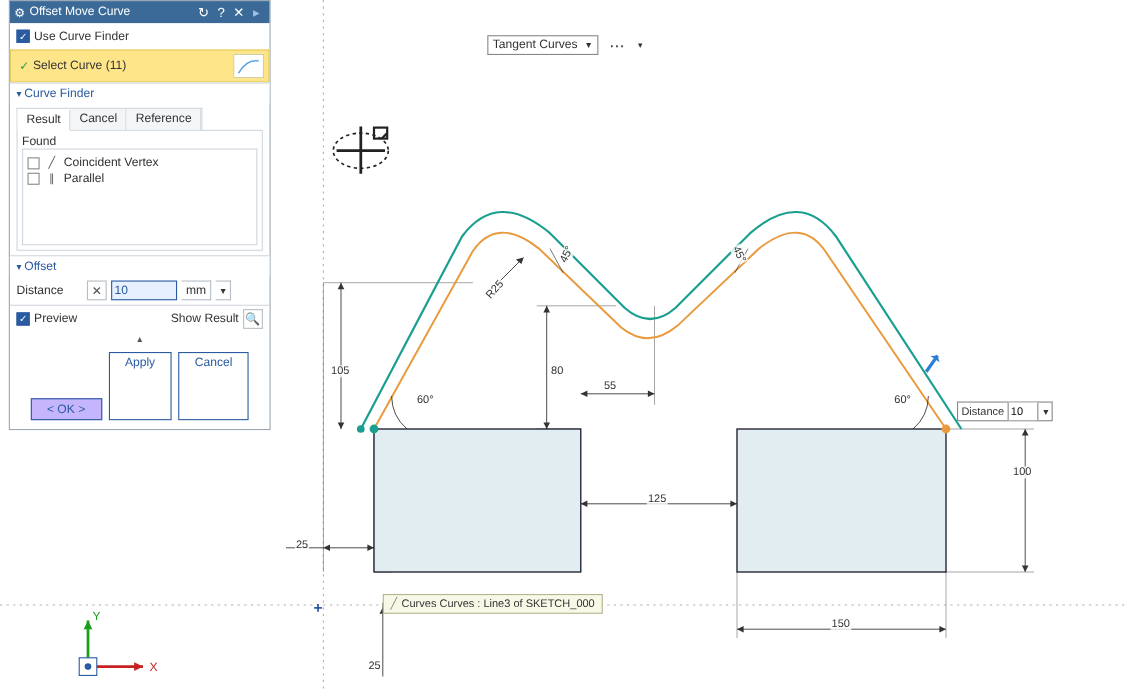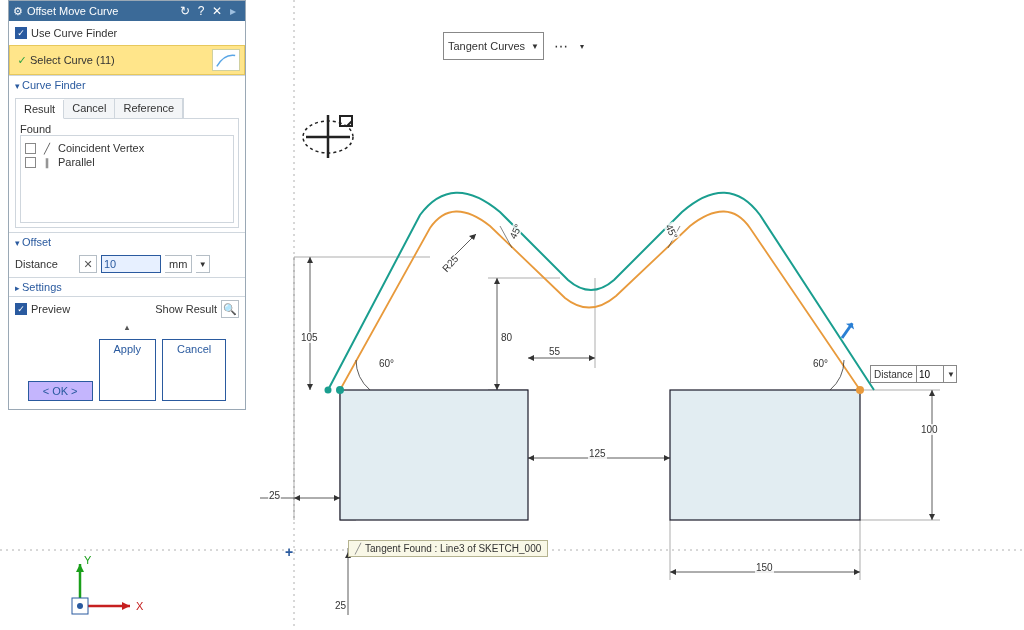--- a/index.html
+++ b/index.html
@@ -38,21 +38,21 @@
   .preview-row{ display:flex; align-items:center; padding:3px 6px; border-top:1px solid #d0d7de;}
   .preview-row .sr{ margin-left:auto; display:flex; align-items:center; gap:4px;}
   .preview-row .sr .mag{ width:18px; height:18px; border:1px solid #b5bec6; display:flex; align-items:center; justify-content:center; background:#fff; font-size:11px;}
   .caret-up{ text-align:center; font-size:9px; color:#555; padding:1px 0;}
   .btns{ display:flex; justify-content:center; gap:6px; padding:6px 4px 8px;}
   .btn{ border:1px solid #2a5a9f; background:#fff; color:#2a5a9f; padding:3px 14px; font-size:11px; cursor:pointer;}
   .btn.primary{ background:#c4b5fd;margin-top:42px;}
 
   
   .topbar{ position:absolute; left:443px; top:32px; display:flex; align-items:center; gap:6px;}
-  .ddl{ border:1px solid #888; background:#fff; height:28px; display:flex; align-items:center; padding:0 4px; font-size:11px; min-width:100px;}
+  .ddl{ border:1px solid #888; background:#fff; height:18px; display:flex; align-items:center; padding:0 4px; font-size:11px; min-width:100px;}
   .ddl .caret{ margin-left:auto; font-size:8px; padding-left:6px;}
   .dots{ height:18px; display:flex; align-items:center; font-size:14px; letter-spacing:2px; padding:0 4px; color:#333;}
   .dots-caret{ font-size:8px;}
 
   
   .canvas{ position:absolute; left:0; top:0; width:1024px; height:630px; }
   .orient{ position:absolute; left:300px; top:110px; }
 
   
   .dist-widget{ position:absolute; left:870px; top:365px; background:#fff; border:1px solid #888; display:flex; align-items:center; height:18px; font-size:10px;}
@@ -200,21 +200,21 @@
 </svg>
 
 <div class="dist-widget">
   <span>Distance</span>
   <input value="10" style="">
   <span class="car">▼</span>
 </div>
 
 <div class="tooltip">
   <span class="tgly">╱</span>
-  <span>Tangent Found : Line3 of SKETCH_000</span>
+  <span>Curves Curves : Line3 of SKETCH_000</span>
 </div>
 
 <svg class="triad" width="100" height="70">
   <line x1="20" y1="50" x2="70" y2="50" stroke="#c62020" stroke-width="2.5"></line>
   <path d="M70 50 l-8 -4 v8 z" fill="#c62020"></path>
   <text x="76" y="54" fill="#c62020" font-size="11">X</text>
   <line x1="20" y1="50" x2="20" y2="8" stroke="#1a9f1a" stroke-width="2.5"></line>
   <path d="M20 8 l-4 8 h8 z" fill="#1a9f1a"></path>
   <text x="24" y="8" fill="#1a9f1a" font-size="11">Y</text>
   <rect x="12" y="42" width="16" height="16" fill="#fff" stroke="#2a5a9f"></rect>
@@ -276,21 +276,20 @@
   <div class="sec-body">
     <div class="dist-row">
       <span class="lbl">Distance</span>
       <span class="toggle">✕</span>
       <input value="10" style="">
       <span class="unit">mm</span>
       <span class="dd">▼</span>
     </div>
   </div>
 
-  <div class="section-head collapsed">Settings</div>
 
   <div class="preview-row">
     <span class="chk on">✓</span>
     <span style="margin-left:4px;">Preview</span>
     <span class="sr">
       <span>Show Result</span>
       <span class="mag">🔍</span>
     </span>
   </div>
   <div class="caret-up">▴</div>

